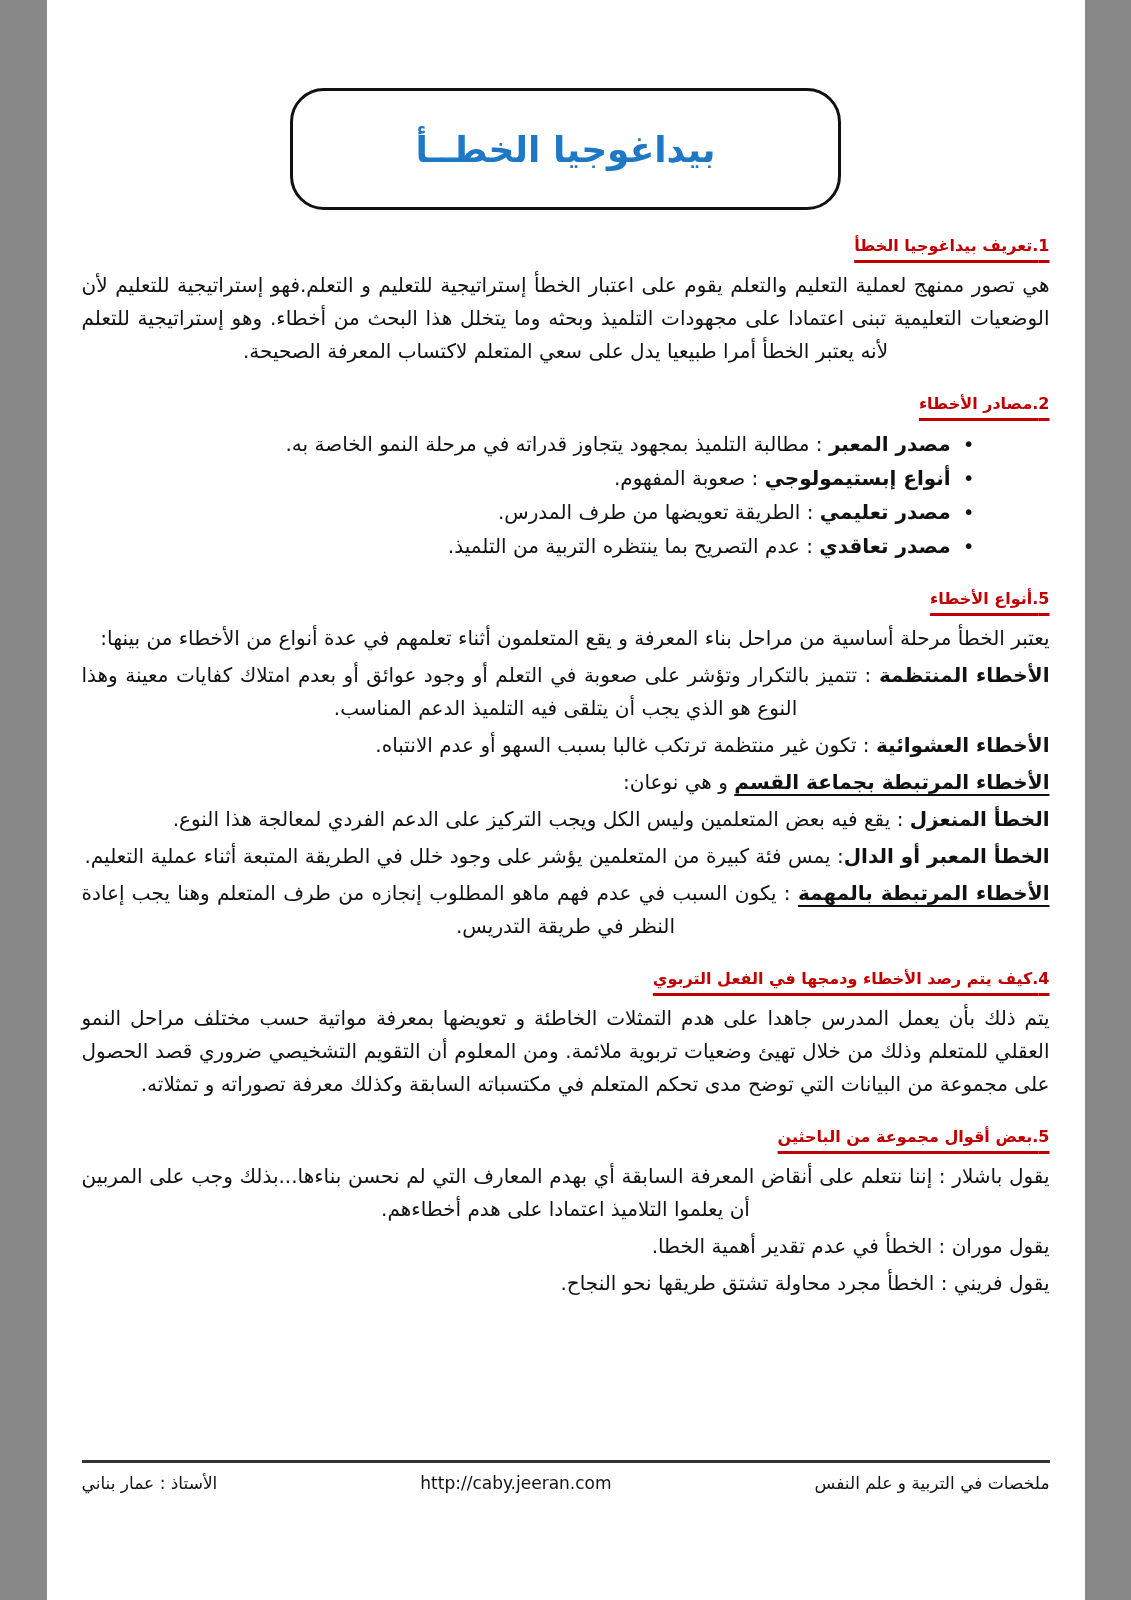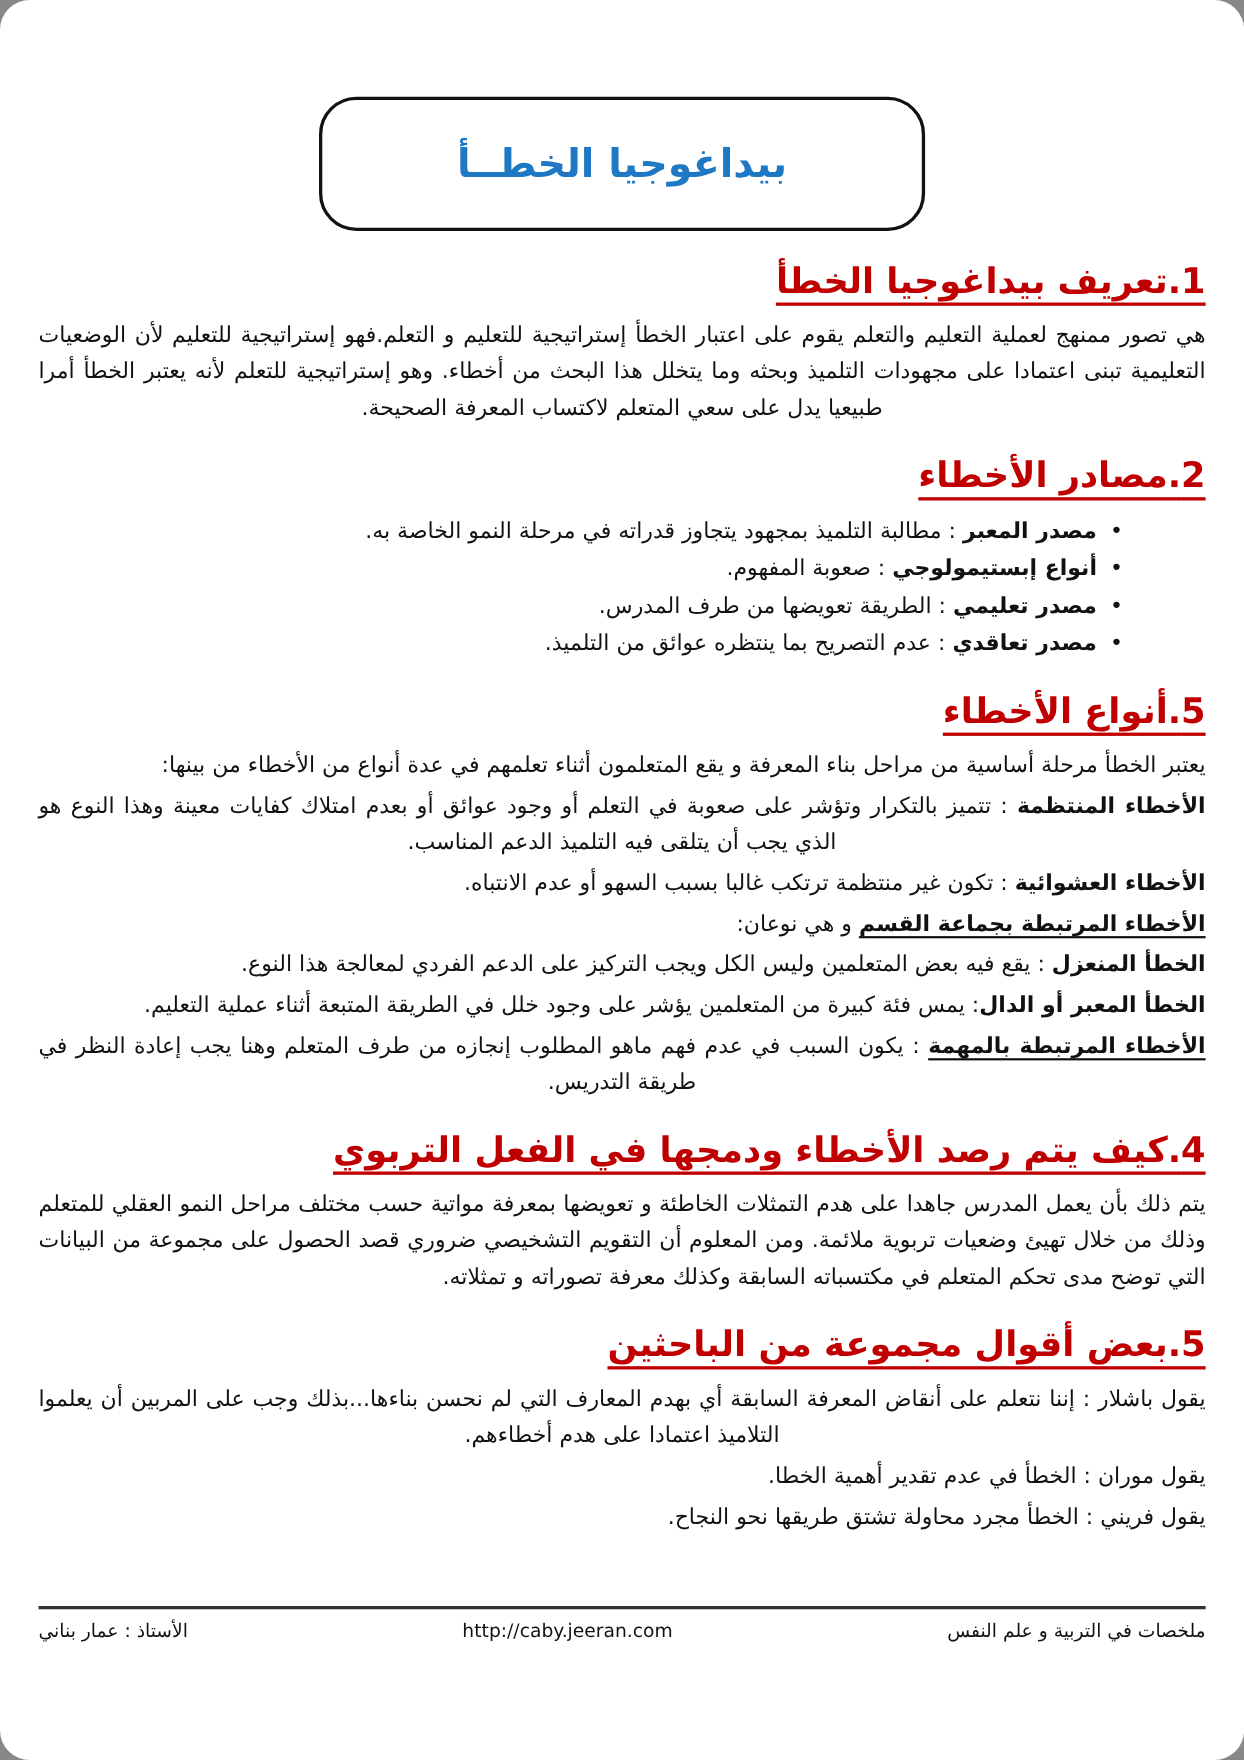--- a/index.html
+++ b/index.html
@@ -1,46 +1,45 @@
 <!DOCTYPE html>
 <html lang="ar" dir="rtl"><head>
 <meta charset="utf-8">
 <style>
   html,body{margin:0;padding:0;background:#888;}
   .page{
     position:relative;
-    width:1131px;height:1600px;
+    width:1038px;height:1600px;
     background:#ffffff;
     font-family:"DejaVu Sans", sans-serif;
     color:#111;
     direction:rtl;
     overflow:hidden;
     margin:0 auto;
-    border-radius:27px;
   }
   .content{ padding:0 35px; }
 
   
   .title-box{
     width:545px;height:116px;
     margin:88px auto 0 auto;
     border:3px solid #111;
     border-radius:34px;
     display:flex;align-items:center;justify-content:center;
   }
   .title-text{
     color:#1E78C4;
     font-size:36px;font-weight:bold;
     letter-spacing:1px;
   }
 
   
   h2.sec{
     color:#C00000;
-    font-size:32px;
+    font-size:16px;
     font-weight:bold;
     text-align:right;
     margin:26px 0 14px 0;
   }
   h2.sec .hu{
     text-decoration:underline;
     text-decoration-color:#C00000;
     text-decoration-thickness:2.5px;
     text-underline-offset:9px;
   }
@@ -103,21 +102,21 @@
     </div>
 
     <h2 class="sec"><span class="hu">1.تعريف بيداغوجيا الخطأ</span></h2>
     <p class="body jc">هي تصور ممنهج لعملية التعليم والتعلم  يقوم على اعتبار الخطأ إستراتيجية للتعليم و التعلم.فهو إستراتيجية للتعليم لأن الوضعيات التعليمية تبنى اعتمادا على مجهودات التلميذ وبحثه وما يتخلل هذا البحث من أخطاء. وهو إستراتيجية للتعلم لأنه يعتبر الخطأ أمرا طبيعيا يدل على سعي المتعلم لاكتساب المعرفة الصحيحة.</p>
 
     <h2 class="sec"><span class="hu">2.مصادر الأخطاء</span></h2>
     <ul class="bullets">
       <li><span class="bullet-dot">•</span><strong class="lead">مصدر المعبر</strong><span> :  مطالبة التلميذ بمجهود يتجاوز قدراته في مرحلة النمو الخاصة به.</span></li>
       <li><span class="bullet-dot">•</span><strong class="lead">أنواع إبستيمولوجي</strong><span> :  صعوبة المفهوم.</span></li>
       <li><span class="bullet-dot">•</span><strong class="lead">مصدر تعليمي</strong><span> :  الطريقة تعويضها من طرف المدرس.</span></li>
-      <li><span class="bullet-dot">•</span><strong class="lead">مصدر تعاقدي</strong><span> : عدم التصريح بما ينتظره عوائق من التلميذ.</span></li>
+      <li><span class="bullet-dot">•</span><strong class="lead">مصدر تعاقدي</strong><span> : عدم التصريح بما ينتظره التربية من التلميذ.</span></li>
     </ul>
 
     <h2 class="sec"><span class="hu">5.أنواع الأخطاء</span></h2>
     <p class="body jr">يعتبر الخطأ مرحلة أساسية من مراحل بناء المعرفة و يقع المتعلمون أثناء تعلمهم في عدة أنواع من الأخطاء من بينها:</p>
     <p class="body jc"><strong class="lead">الأخطاء المنتظمة</strong><span> : تتميز بالتكرار وتؤشر على صعوبة في التعلم أو وجود عوائق أو بعدم امتلاك كفايات معينة وهذا النوع هو الذي يجب أن يتلقى فيه التلميذ الدعم المناسب.</span></p>
     <p class="body"><strong class="lead">الأخطاء العشوائية</strong><span> : تكون غير منتظمة ترتكب غالبا بسبب السهو أو عدم الانتباه.</span></p>
     <p class="body"><strong class="lead ul">الأخطاء المرتبطة بجماعة القسم</strong><span> و هي نوعان:</span></p>
     <p class="body"><strong class="lead">الخطأ المنعزل</strong><span> : يقع فيه بعض المتعلمين وليس الكل ويجب التركيز على الدعم الفردي لمعالجة هذا النوع.</span></p>
     <p class="body"><strong class="lead">الخطأ المعبر أو الدال</strong><span>: يمس فئة كبيرة من المتعلمين يؤشر على وجود خلل في الطريقة المتبعة أثناء عملية التعليم.</span></p>
     <p class="body jc"><strong class="lead ul">الأخطاء المرتبطة بالمهمة</strong><span> : يكون السبب في عدم فهم ماهو المطلوب إنجازه من طرف المتعلم وهنا يجب إعادة النظر في طريقة التدريس.</span></p>

